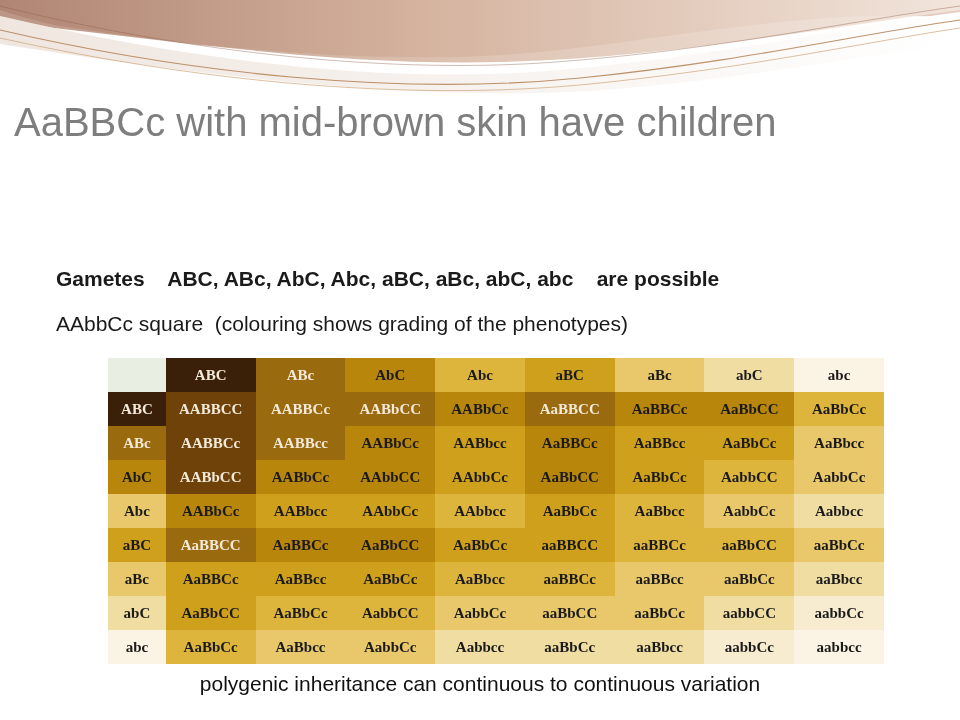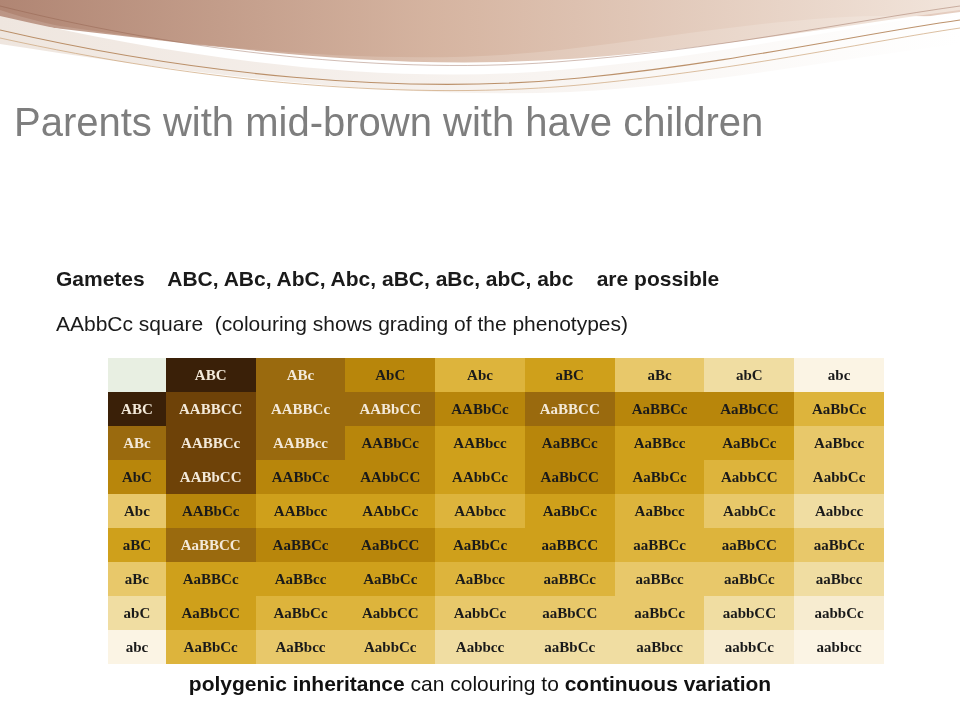--- a/index.html
+++ b/index.html
@@ -47,21 +47,21 @@
   td.corner{background:#e8efe2;width:58px;}
   td.hdr{width:90px;}
   td.rhdr{width:58px;}
   
 
   
   .footer{
     position:absolute;left:0;top:672px;width:960px;text-align:center;
     font-size:21px;color:#111;
   }
-  .footer b{font-weight:bold;margin-top:36px;}
+  .footer b{font-weight:normal;margin-top:36px;}
 </style>
 </head>
 <body>
 
 <div class="slide">
 
   <div class="banner">
     <svg width="960" height="96" viewBox="0 0 960 96" xmlns="http://www.w3.org/2000/svg">
       <defs>
         <linearGradient id="g1" x1="0" y1="0" x2="1" y2="0">
@@ -82,21 +82,21 @@
       <rect x="0" y="0" width="960" height="96" fill="#ffffff"></rect>
       <path d="M0,0 L960,0 L960,18 C820,8 700,34 560,50 C400,68 220,50 60,26 C40,22 18,16 0,10 Z" fill="url(#g2)"></path>
       <path d="M0,0 L960,0 L960,10 C810,30 660,58 500,62 C330,66 170,40 0,22 Z" fill="url(#g1)" opacity="0.9"></path>
       <path d="M0,16 C180,58 380,86 560,70 C720,56 850,26 960,12 L960,44 C840,58 720,84 570,92 C380,100 170,70 0,44 Z" fill="url(#g3)"></path>
       <path d="M0,30 C190,74 400,96 580,78 C740,62 860,34 960,20" fill="none" stroke="#b07f52" stroke-width="1.1" opacity="0.85"></path>
       <path d="M0,38 C200,82 410,102 590,84 C750,68 866,42 960,28" fill="none" stroke="#c79a6a" stroke-width="0.9" opacity="0.7"></path>
       <path d="M0,6 C160,46 370,76 556,62 C716,50 846,22 960,6" fill="none" stroke="#8c5a45" stroke-width="0.8" opacity="0.5"></path>
     </svg>
   </div>
 
-  <div class="title">Parents with mid-brown with have children</div>
+  <div class="title">AaBBCc with mid-brown skin have children</div>
 
   <div class="line l2">Gametes    ABC, ABc, AbC, Abc, aBC, aBc, abC, abc    are possible</div>
   <div class="line l3">AAbbCc square  (colouring shows grading of the phenotypes)</div>
 
   <div class="tablewrap">
     <table class="punnett">
       <tbody id="punnett-body">
           <tr>
             <td class="corner" style="background: rgb(232, 239, 226);"></td>
             <td class="hdr" style="background: rgb(58, 32, 8); color: rgb(243, 233, 217);">ABC</td>
@@ -194,16 +194,16 @@
             <td style="background: rgb(240, 221, 162); color: rgb(26, 26, 26);">aaBbCc</td>
             <td style="background: rgb(240, 221, 162); color: rgb(26, 26, 26);">aaBbcc</td>
             <td style="background: rgb(247, 236, 208); color: rgb(26, 26, 26);">aabbCc</td>
             <td style="background: rgb(251, 244, 228); color: rgb(26, 26, 26);">aabbcc</td>
           </tr>
         </tbody>
     </table>
   </div>
 
   <div class="footer">
-    <b>polygenic inheritance</b><span> can colouring to </span><b>continuous variation</b>
+    <b>polygenic inheritance</b><span> can continuous to </span><b>continuous variation</b>
   </div>
 
 </div>
 
 </body></html>

